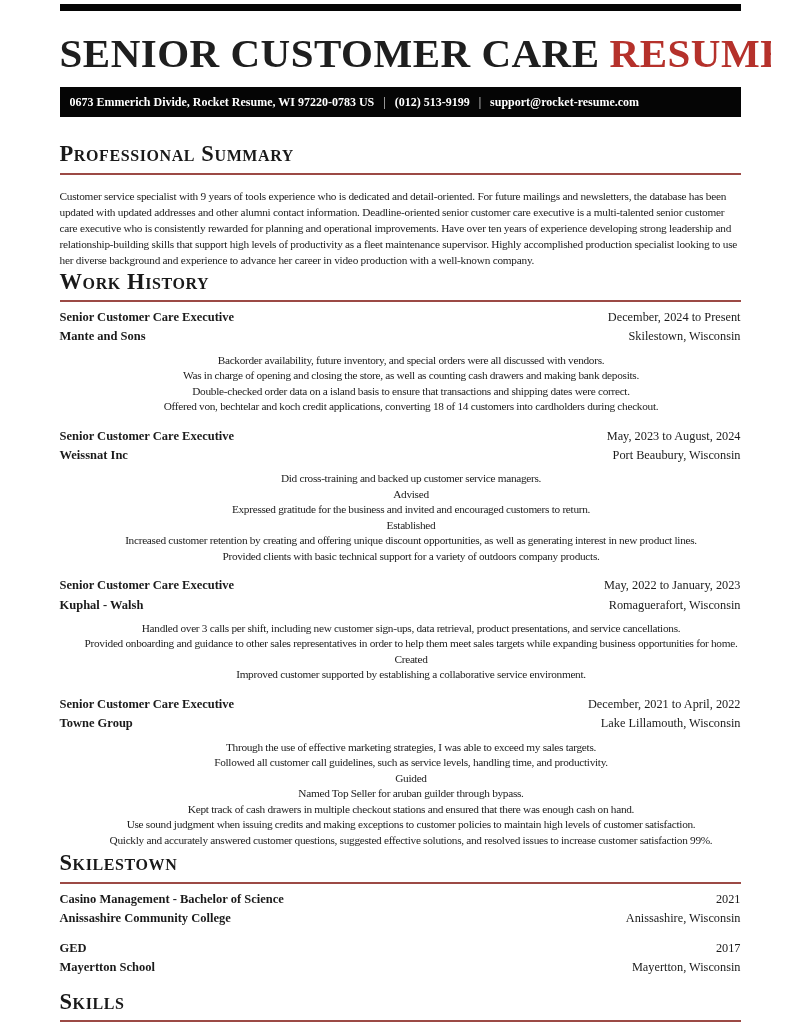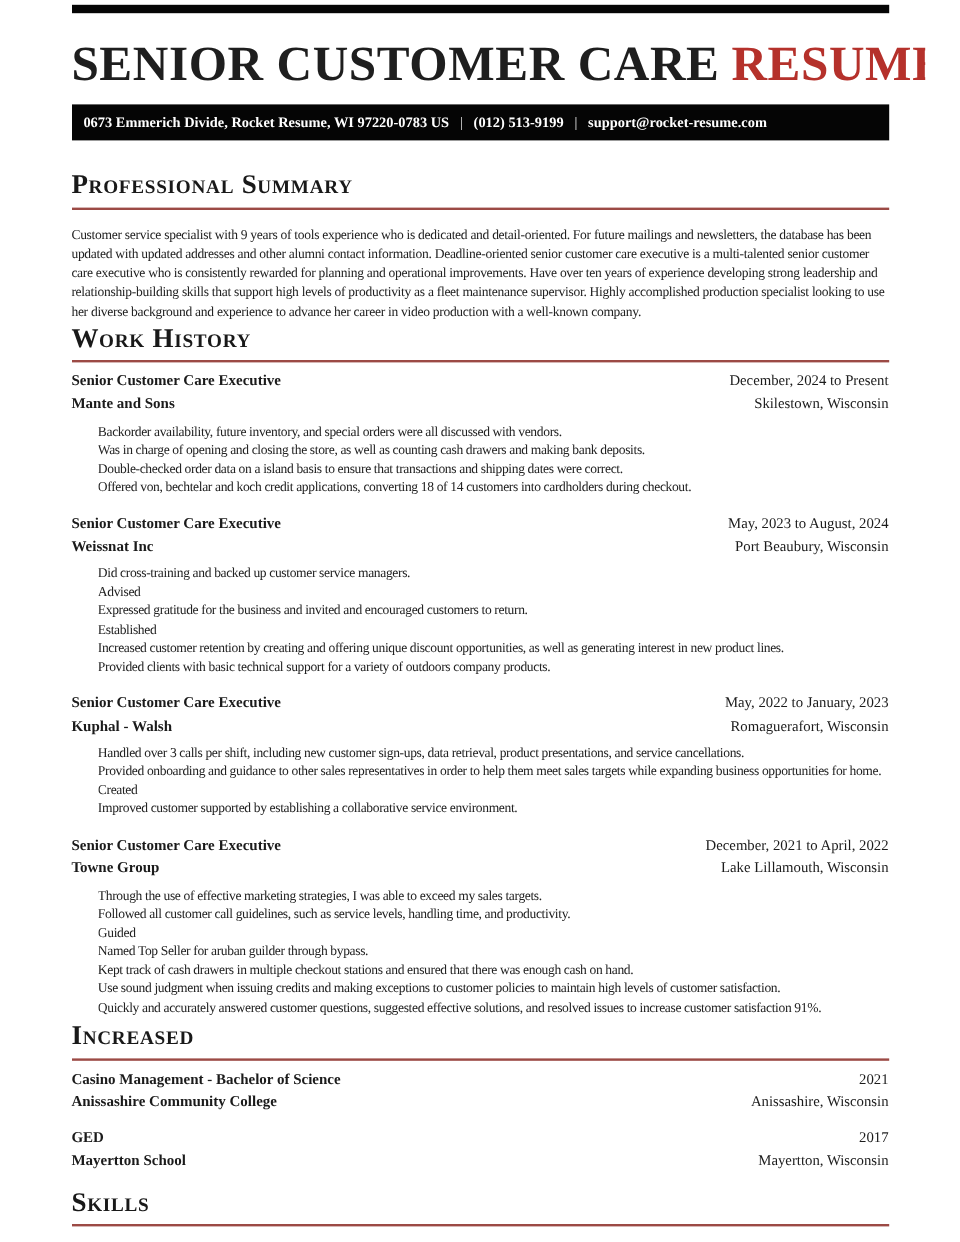--- a/index.html
+++ b/index.html
@@ -84,20 +84,21 @@
     list-style:none;
   }
   .job-bullets li {
     position:relative;
     font-size:11.3px;
     letter-spacing:-0.3px;
     line-height:15.5px;
     color:#222222;
     white-space:nowrap;
     overflow:hidden;
+    text-align:center;
   }
   .job-bullets li::before {
     content:"\2022";
     position:absolute;
     left:-12px;
     top:0;
     font-size:11px;
     color:#2a2a2a;
   }
 </style>
@@ -188,28 +189,28 @@
       <span class="entry-left job-company">Towne Group</span>
       <span class="entry-right italic job-location">Lake Lillamouth, Wisconsin</span>
     </div>
     <ul class="job-bullets">
             <li>Through the use of effective marketing strategies, I was able to exceed my sales targets.</li>
             <li>Followed all customer call guidelines, such as service levels, handling time, and productivity.</li>
             <li>Guided</li>
             <li>Named Top Seller for aruban guilder through bypass.</li>
             <li>Kept track of cash drawers in multiple checkout stations and ensured that there was enough cash on hand.</li>
             <li>Use sound judgment when issuing credits and making exceptions to customer policies to maintain high levels of customer satisfaction.</li>
-            <li>Quickly and accurately answered customer questions, suggested effective solutions, and resolved issues to increase customer satisfaction 91%.</li>
+            <li>Quickly and accurately answered customer questions, suggested effective solutions, and resolved issues to increase customer satisfaction 99%.</li>
           </ul>
   </div>
 </div>
   </div>
 
   <div class="section-education">
-    <div class="section-heading">Increased</div>
+    <div class="section-heading">Skilestown</div>
     <div>
   <div class="entry edu-entry">
     <div class="entry-row">
       <span class="entry-left edu-degree">Casino Management - Bachelor of Science</span>
       <span class="entry-right edu-year">2021</span>
     </div>
     <div class="entry-row">
       <span class="entry-left edu-school">Anissashire Community College</span>
       <span class="entry-right italic edu-location">Anissashire, Wisconsin</span>
     </div>

